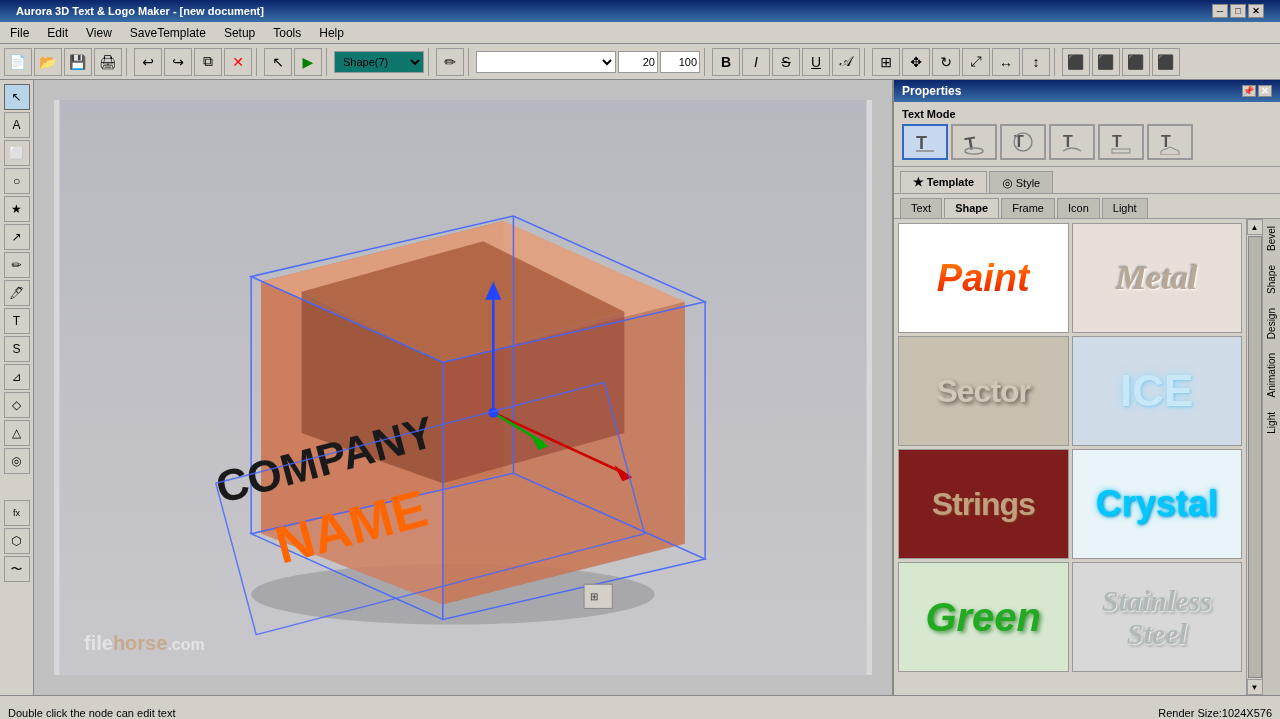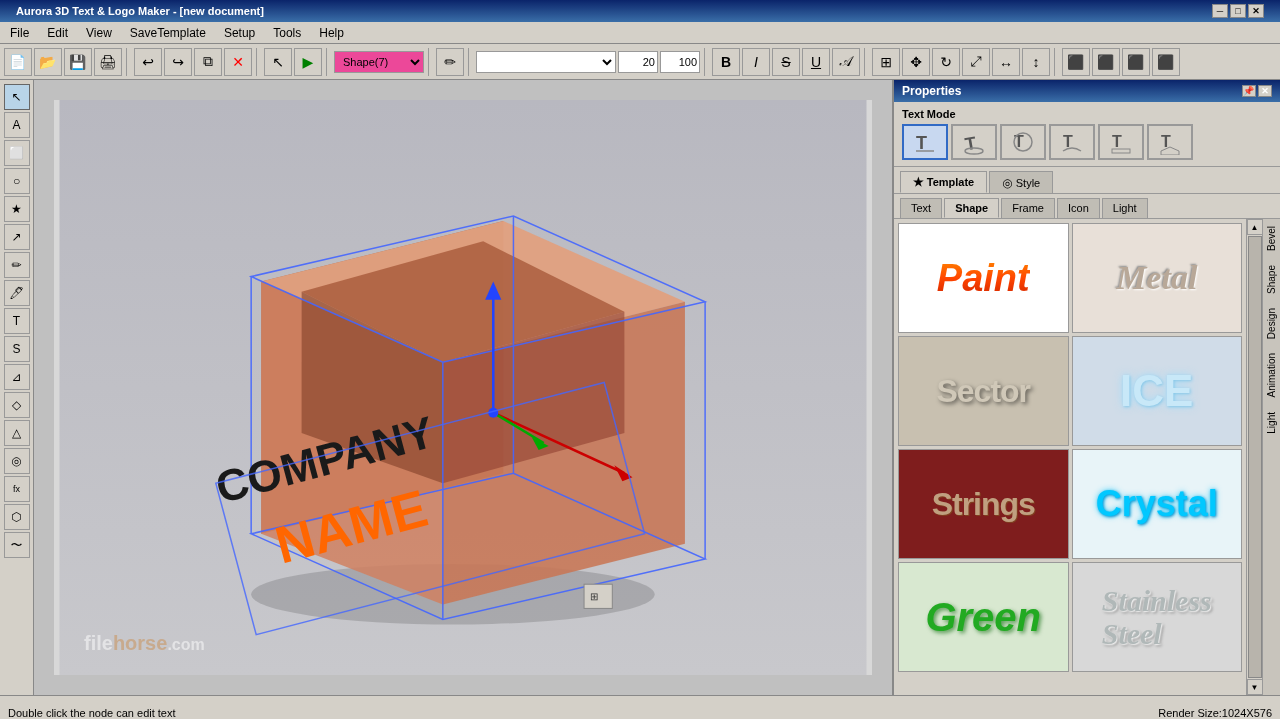--- a/index.html
+++ b/index.html
@@ -59,21 +59,21 @@
       width: 28px; height: 28px;
       background: #d4d0c8;
       border: 1px solid #999;
       display: flex; align-items: center; justify-content: center;
       cursor: pointer;
       font-size: 14px;
     }
     .toolbar-separator { width: 4px; height: 28px; border-left: 1px solid #999; margin: 0 2px; }
     .toolbar-select {
       height: 22px;
-      background: #ec4899;
+      background: #0f766e;
       border: 1px solid #999;
       font-size: 11px;
       padding: 0 4px;
     }
     .toolbar-input {
       width: 40px; height: 22px;
       background: white;
       border: 1px solid #999;
       font-size: 11px;
       padding: 0 2px;
@@ -215,20 +215,21 @@
     
     .templates-grid {
       flex: 1;
       overflow: hidden;
       padding: 4px;
       display: grid;
       grid-template-columns: 1fr 1fr;
       grid-template-rows: repeat(4, 110px);
       gap: 3px;
       position: relative;
+      text-align: center;
     }
 
     .template-cell {
       background: white;
       border: 1px solid #999;
       overflow: hidden;
       cursor: pointer;
       display: flex;
       align-items: center;
       justify-content: center;
@@ -454,21 +455,21 @@
     <div class="left-btn" title="Star">★</div>
     <div class="left-btn" title="Arrow">↗</div>
     <div class="left-btn" title="Pencil">✏</div>
     <div class="left-btn" title="Pen">🖊</div>
     <div class="left-btn" title="Text2">T</div>
     <div class="left-btn" title="Text3">S</div>
     <div class="left-btn" title="Adjust">⊿</div>
     <div class="left-btn" title="Diamond">◇</div>
     <div class="left-btn" title="Triangle">△</div>
     <div class="left-btn" title="Spiral">◎</div>
-    <div class="left-btn" title="FX" style="font-size:9px;">fx</div>
+    <div class="left-btn" title="FX" style="font-size:9px;margin-top:24px;">fx</div>
     <div class="left-btn" title="Shape">⬡</div>
     <div class="left-btn" title="Wave">〜</div>
   </div>
 
   <div class="canvas-area">
     <div class="canvas-inner">
       
       <svg class="scene-svg" viewBox="0 0 800 570">
 
         <defs>

